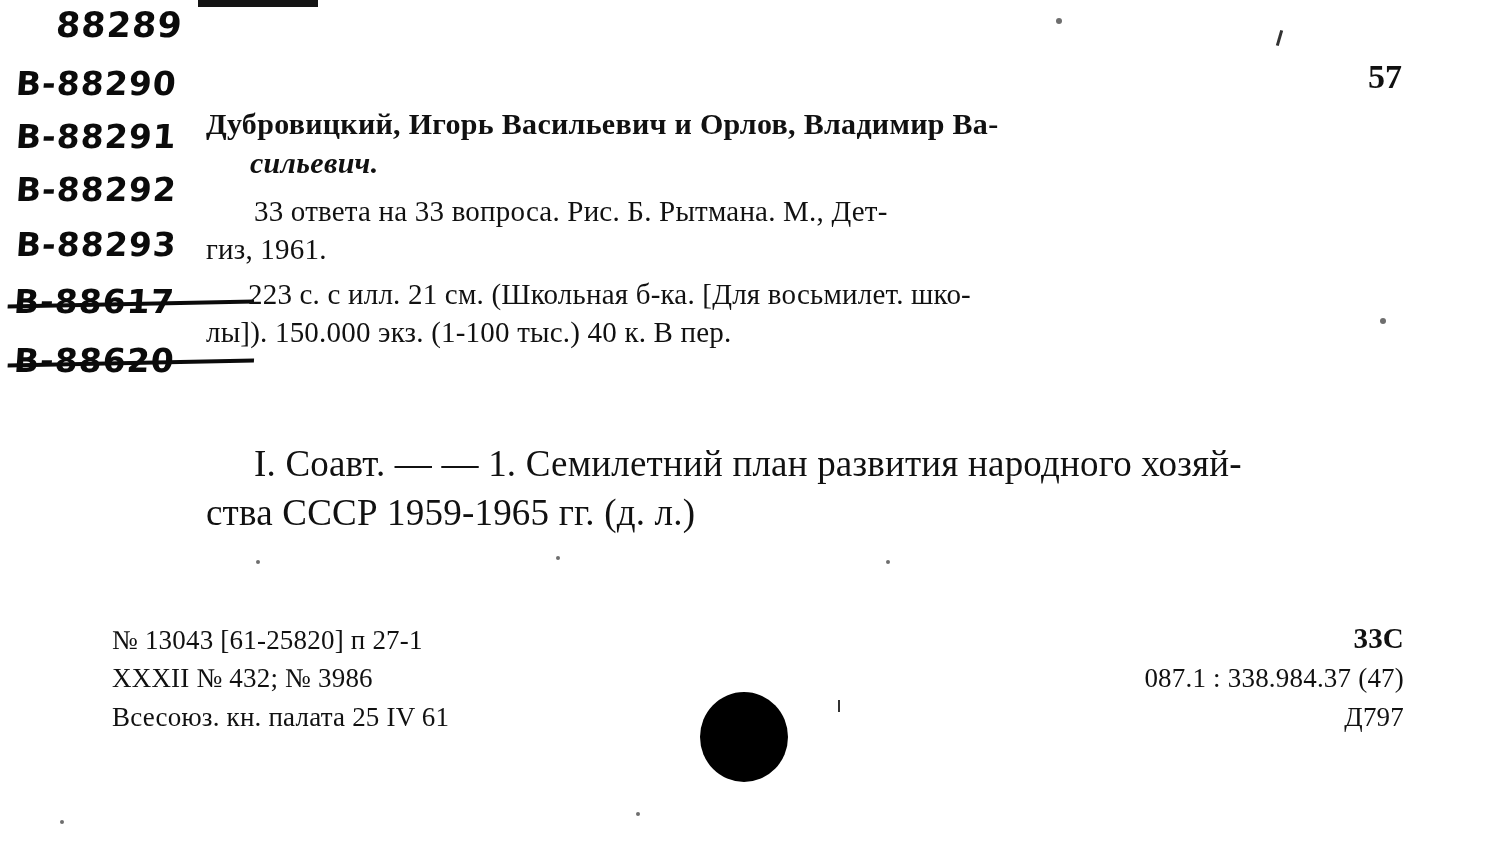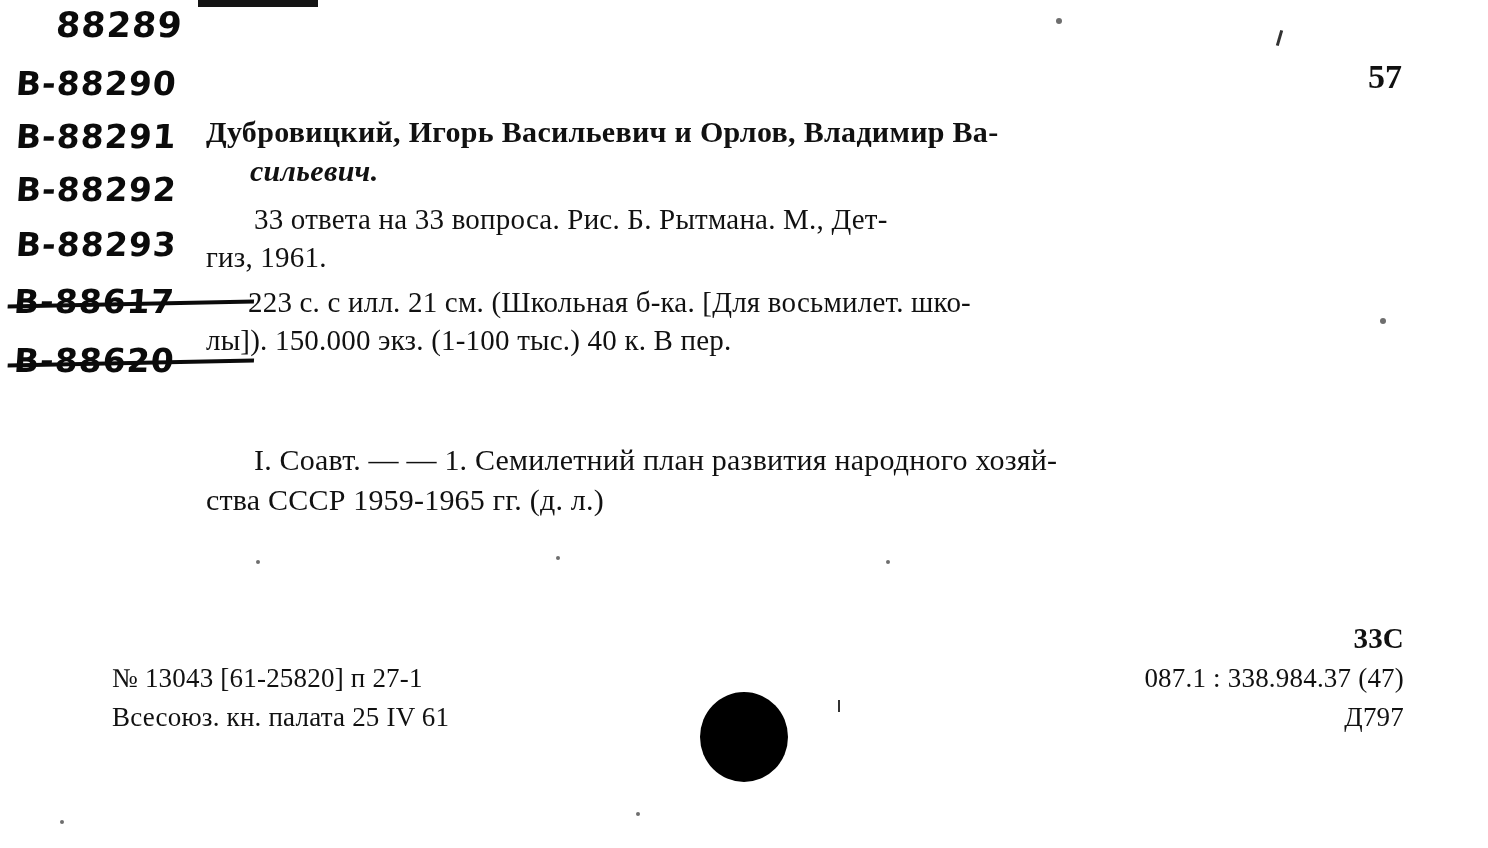--- a/index.html
+++ b/index.html
@@ -60,21 +60,21 @@
     top: 58px;
     font-size: 34px;
     font-weight: bold;
     font-family: "Liberation Serif", serif;
   }
 
   
   .record {
     position: absolute;
     left: 206px;
-    top: 112px;
+    top: 104px;
     width: 1190px;
   }
   .heading {
     font-size: 30px;
     font-weight: bold;
     line-height: 1.30;
     letter-spacing: 0.3px;
   }
   .heading .cont {
     display: block;
@@ -89,21 +89,21 @@
   .ind-1 { text-indent: 48px; }
   .ind-2 { text-indent: 42px; }
   .gap-small { margin-top: 6px; }
   .gap-mid { margin-top: 10px; }
 
   .tracing {
     position: absolute;
     left: 206px;
     top: 440px;
     width: 1190px;
-    font-size: 30px;
+    font-size: 37px;
     line-height: 1.32;
     letter-spacing: 0.2px;
   }
   .tracing .t-first { text-indent: 48px; }
 
   
   .footer-left {
     position: absolute;
     left: 112px;
     bottom: 112px;
@@ -190,20 +190,21 @@
     <div class="body-line">лы]). 150.000 экз. (1-100 тыс.) 40 к. В пер.</div>
   </div>
 
   <div class="tracing">
     <div class="t-first">I. Соавт. — — 1. Семилетний план развития народного хозяй-</div>
     <div>ства СССР 1959-1965 гг.  (д. л.)</div>
   </div>
 
   <div class="footer-left">
     <div>№ 13043 [61-25820] п  27-1</div>
+    <div>XXXII № 432; № 3986</div>
     <div>Всесоюз. кн. палата 25 IV 61</div>
   </div>
 
   <div class="footer-right">
     <div class="cls">33С</div>
     <div>087.1 : 338.984.37 (47)</div>
     <div>Д797</div>
   </div>
 
   <div class="punch-hole"></div>

